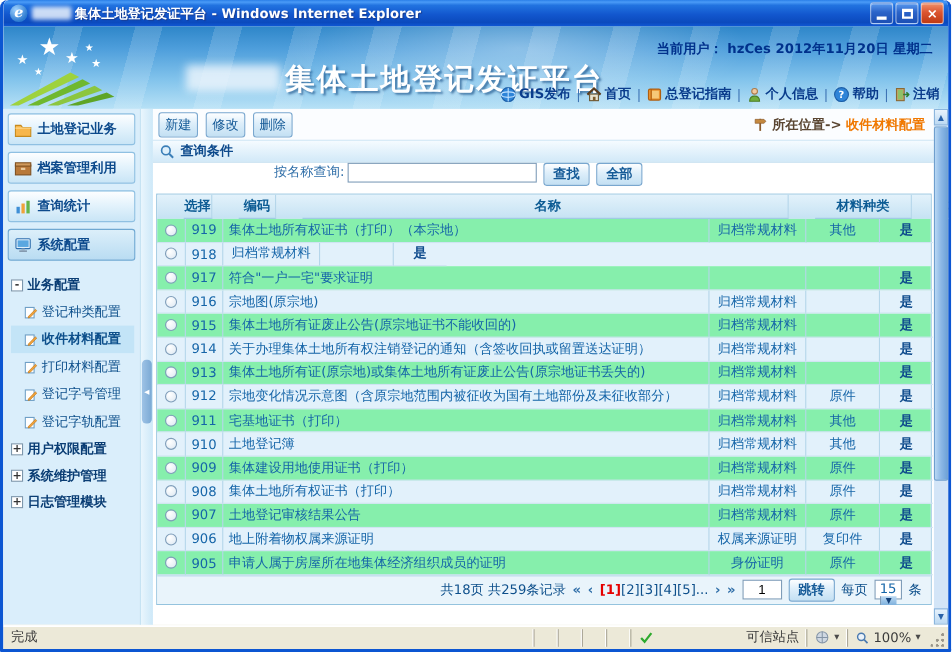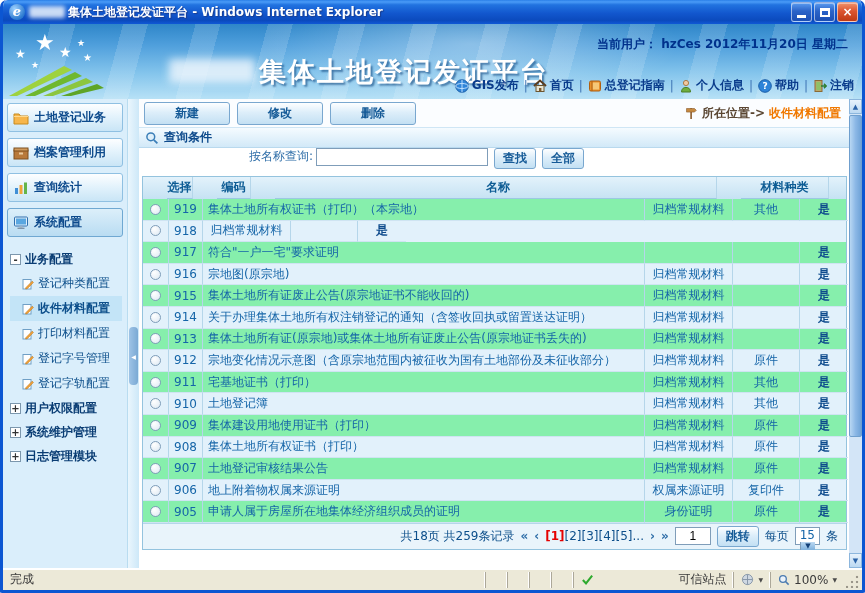--- a/index.html
+++ b/index.html
@@ -61,21 +61,21 @@
     border-left:1px solid #b9dcf0; }
   .handle { position:absolute; left:1px; top:228px; width:9px; height:58px; border-radius:4px;
     background:linear-gradient(90deg,#9ec3e6,#7aa9d4); color:#fff; font-size:6px; display:flex;
     align-items:center; justify-content:center; cursor:pointer; }
 
   .content { width:710px; flex:0 0 710px; display:flex; flex-direction:column; background:#fff; min-width:0; }
 
   
   .toolbar { height:28px; flex:0 0 28px; display:flex; align-items:center; padding:0 8px 0 5px; background:#fbfdff; }
   .tbtn { border:1px solid #79a7cf; border-radius:3px; background:linear-gradient(180deg,#fdfeff,#ddeefa 45%,#c3e0f3);
-    color:#155a97; font-weight:bold; font-size:12px; padding:2px 30px; margin-right:7px; cursor:pointer;
+    color:#155a97; font-weight:normal; font-size:12px; padding:2px 5px; margin-right:7px; cursor:pointer;
     font-family:inherit; }
   .crumbs { margin-left:auto; display:flex; align-items:center; gap:4px; font-weight:bold; }
   .crumb-label { color:#5a4632; }
   .crumb-cur { color:#f07800; }
 
   
   .querybar { height:21px; flex:0 0 21px; display:flex; align-items:center; gap:5px; padding:0 6px;
     background:linear-gradient(180deg,#f5fbff,#d2e9f8); border-top:1px solid #cfe6f5; border-bottom:1px solid #b9d9ee;
     color:#0d4a8c; font-weight:bold; }
   .searchrow { height:26px; flex:0 0 26px; display:flex; align-items:flex-start; background:#fff; padding-left:110px; }

